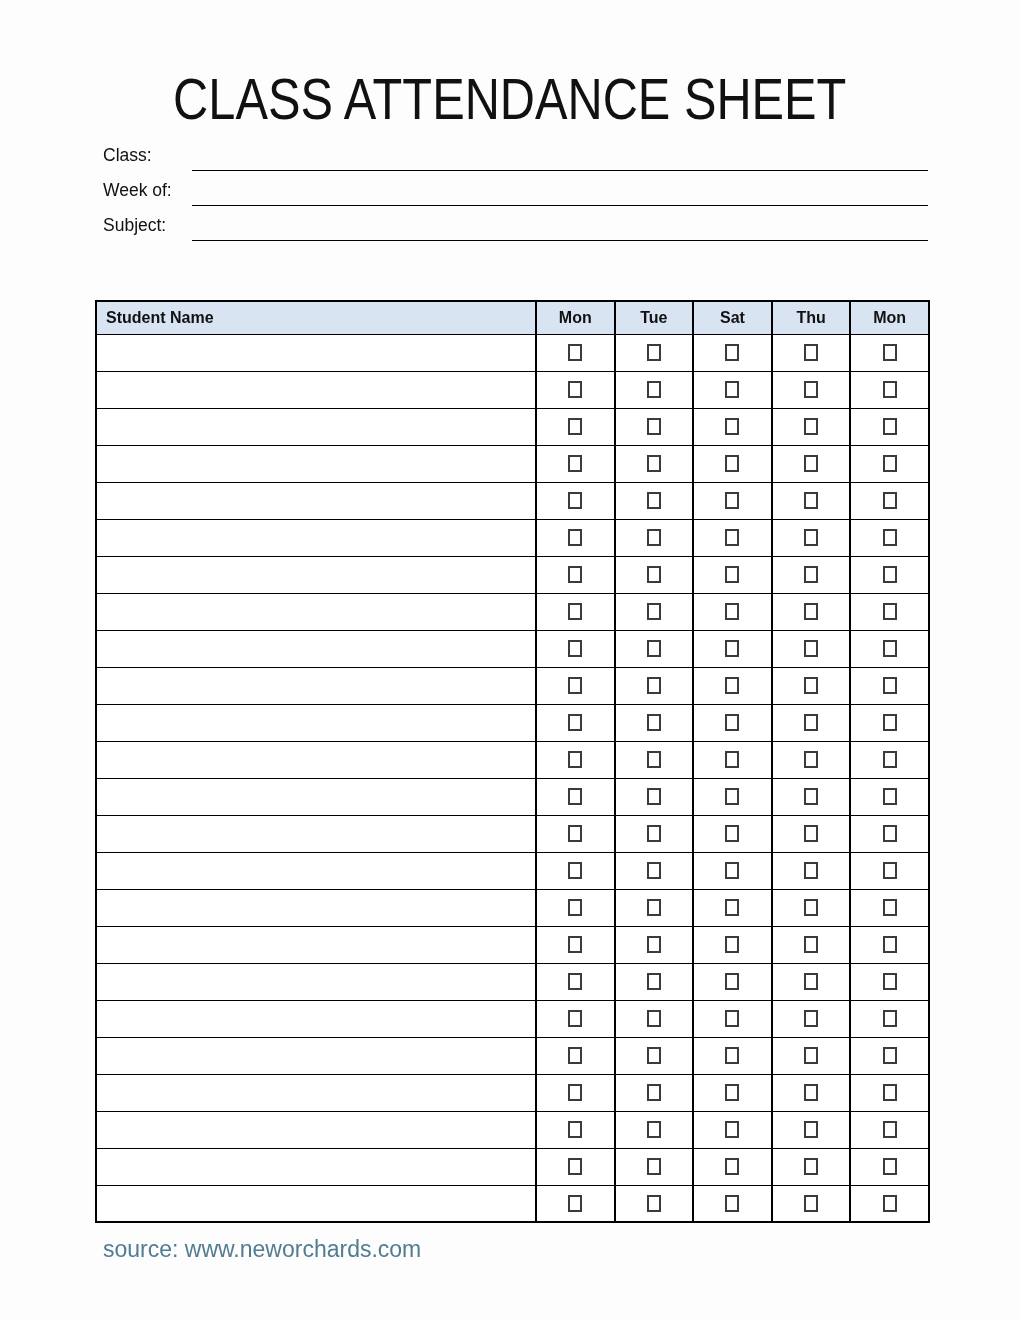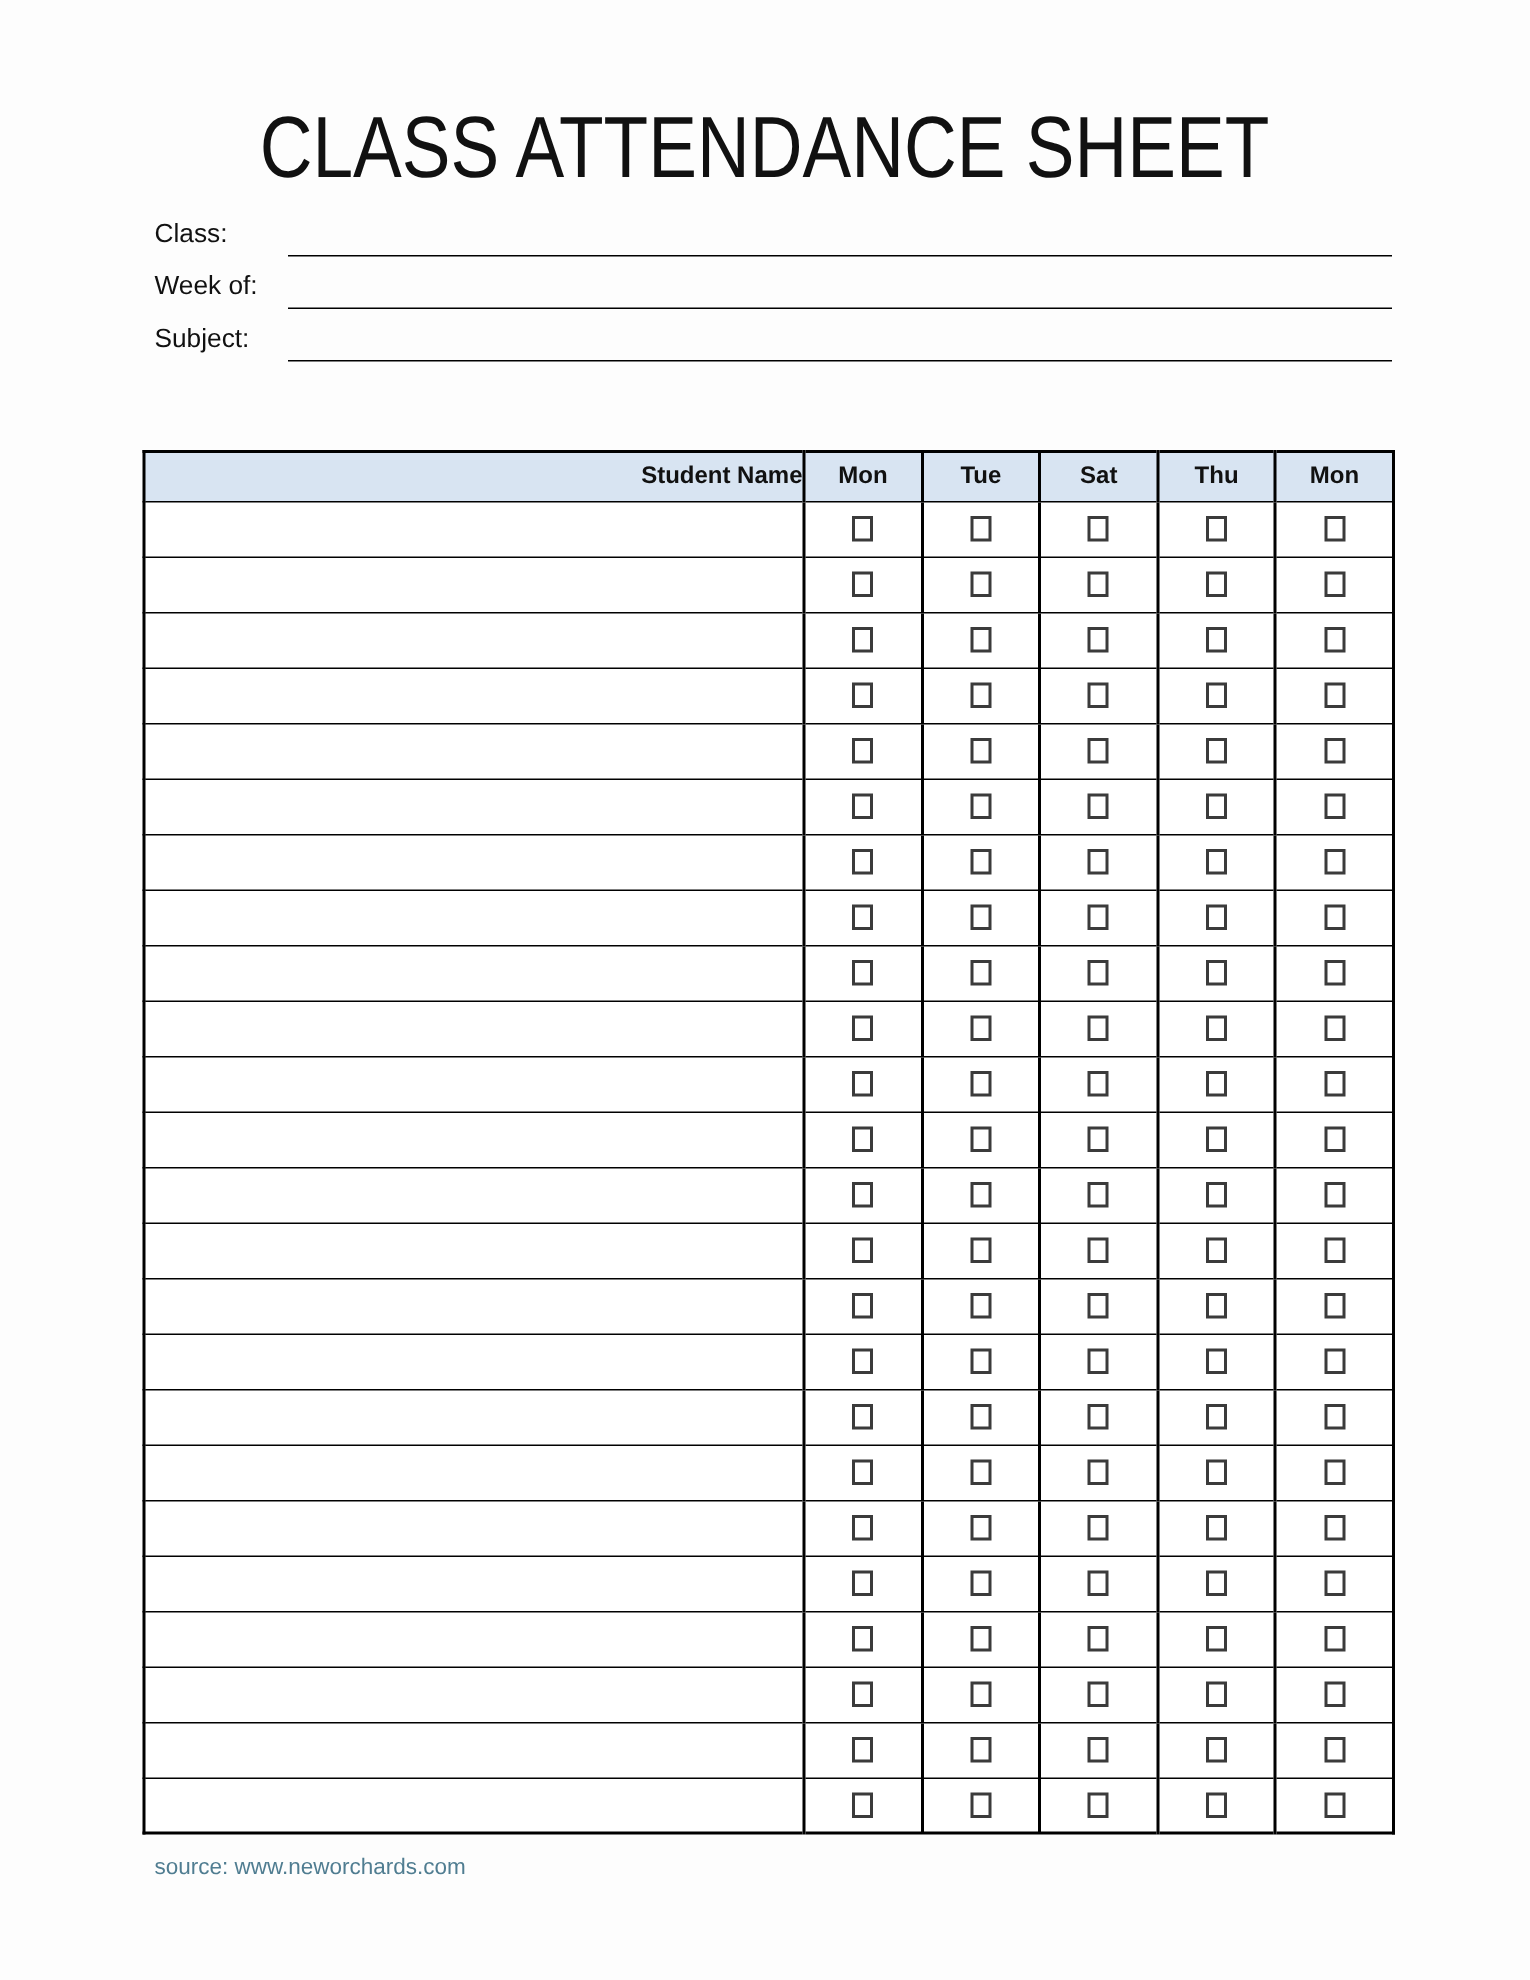--- a/index.html
+++ b/index.html
@@ -75,22 +75,22 @@
   .att-table th{
     background:var(--header-bg);
     border:1px solid var(--border);
     border-bottom-width:1.5px;
     height:33px;
     font-size:16px;
     font-weight:700;
     vertical-align:middle;
   }
   .att-table th.name-h{
-    text-align:right;
-    padding-left:25px;
+    text-align:left;
+    padding-left:9px;
   }
   .att-table td{
     border:1px solid var(--border);
     height:37px;
     vertical-align:middle;
   }
   .att-table th + th,
   .att-table td + td{
     border-left-width:2px;
   }
@@ -102,21 +102,21 @@
     width:14px;height:17px;
     border:2px solid var(--checkbox-border);
     margin:0 auto;
     background:#ffffff;
   }
   
   .source{
     position:absolute;
     left:103px;
     top:1236px;
-    font-size:15px;
+    font-size:23px;
     color:var(--source-text);
   }
 </style>
 </head>
 <body>
 
 <div class="page">
 
   <h1 class="title"><span class="title-inner">CLASS ATTENDANCE SHEET</span></h1>
 

